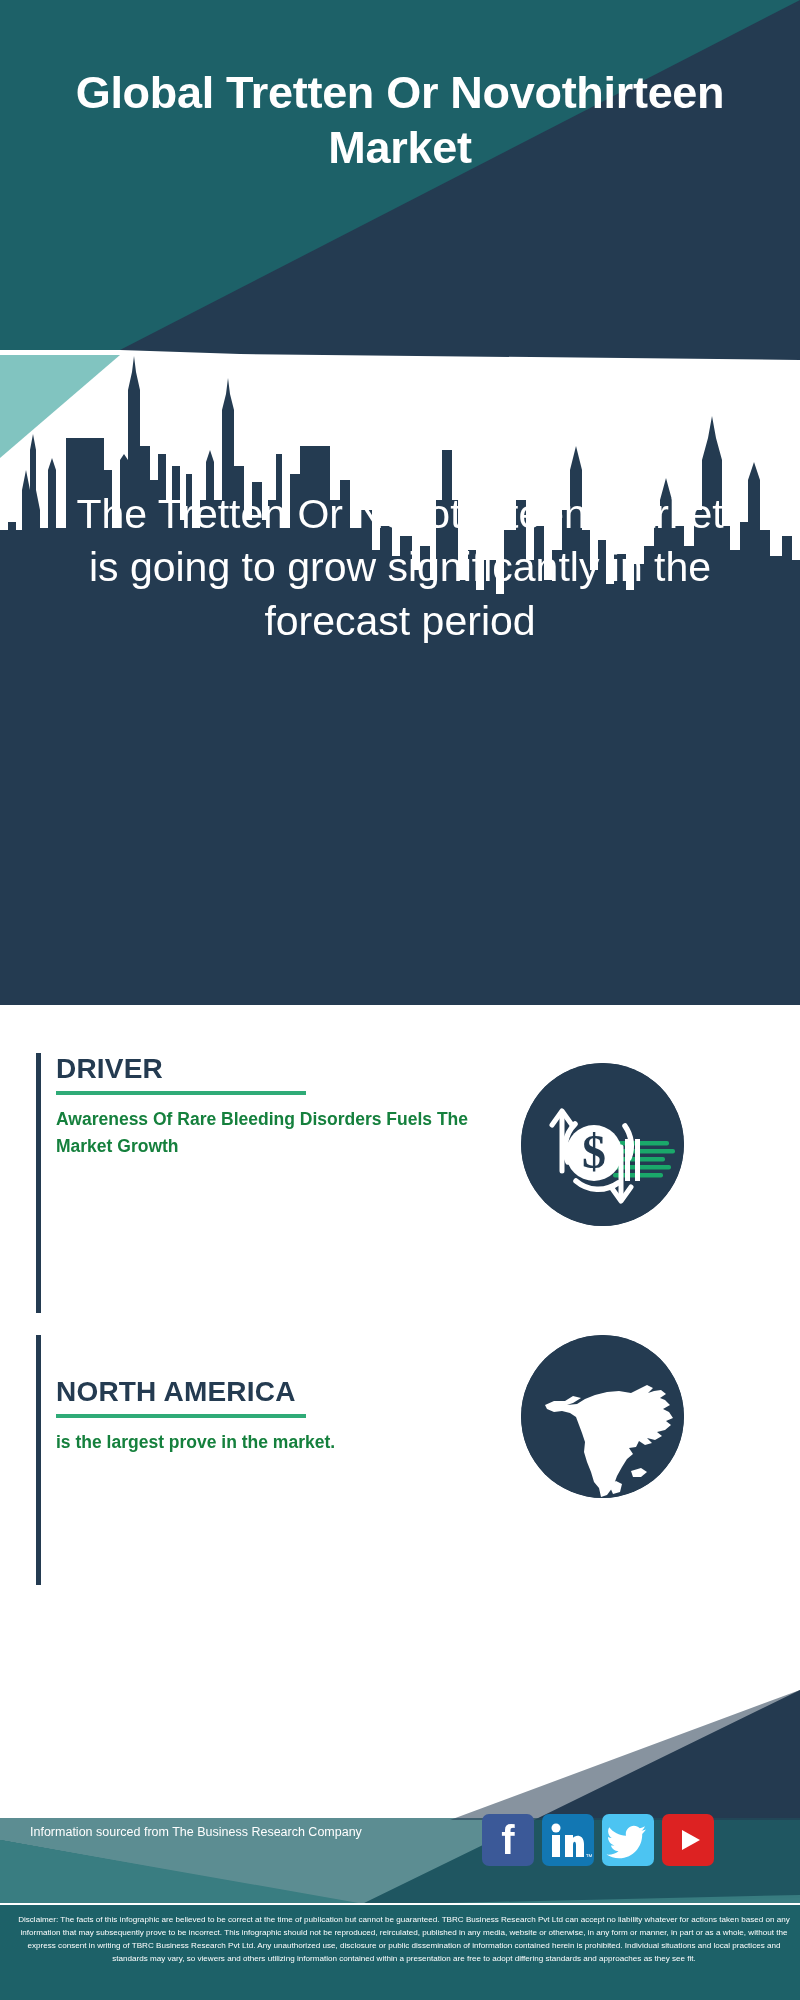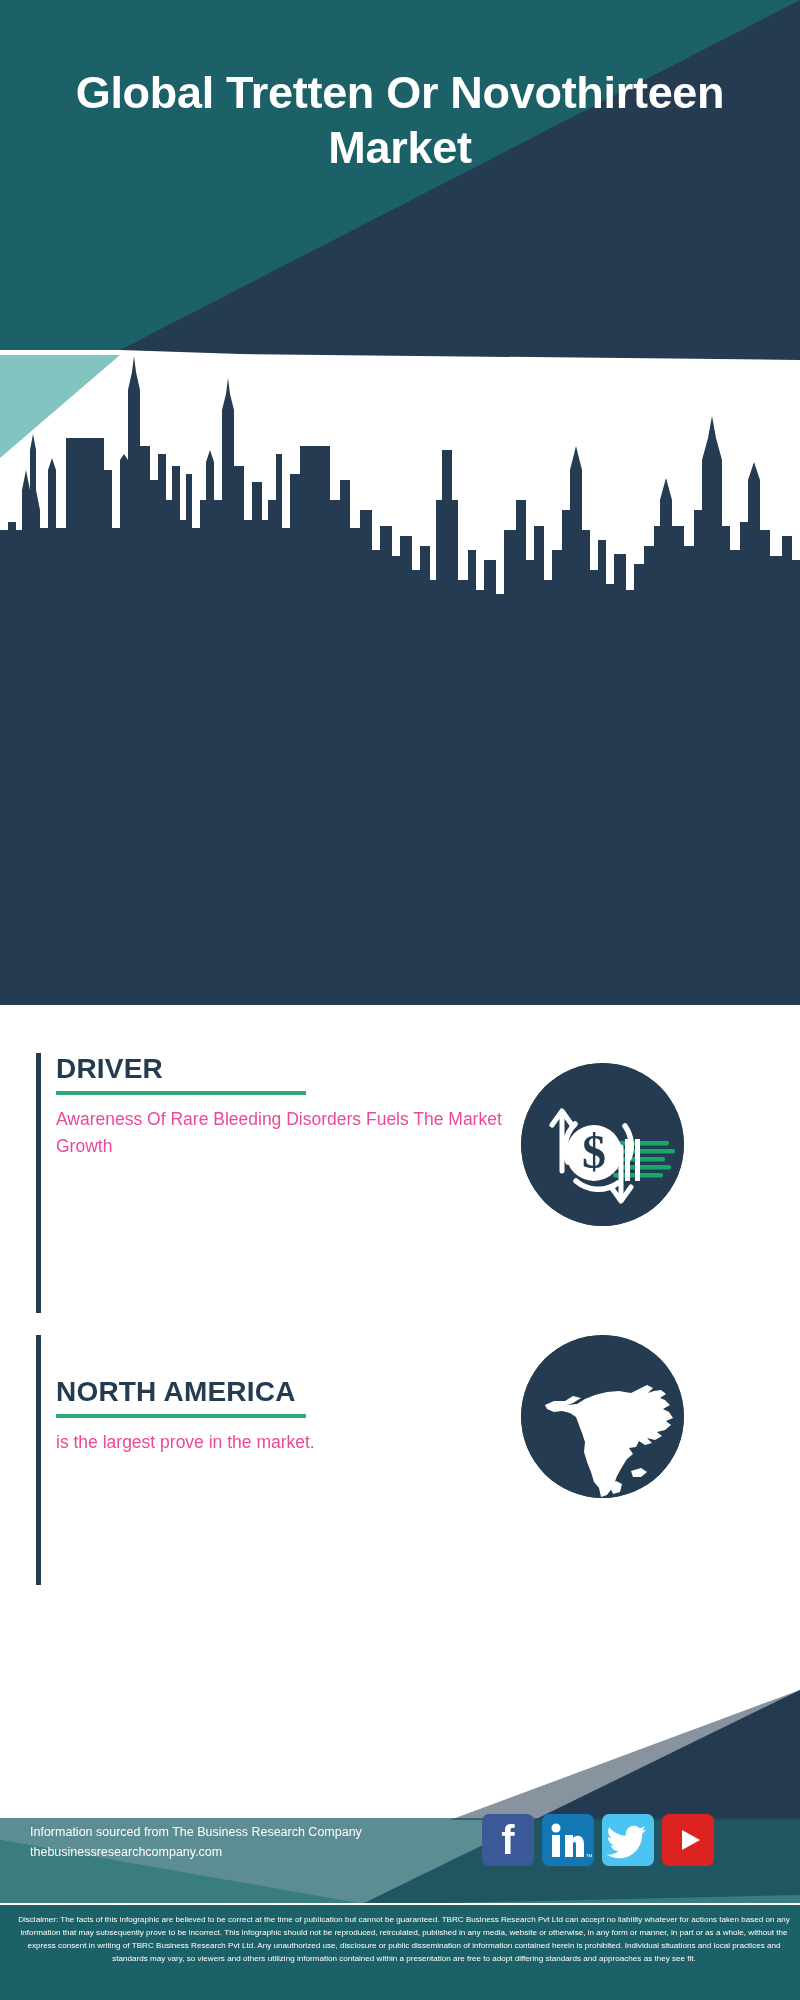--- a/index.html
+++ b/index.html
@@ -40,21 +40,21 @@
 
   .card{position:absolute;left:30px;width:740px;}
   .card-bar{position:absolute;left:0;top:0;width:5px;background:#243b51;}
   .card-body{position:absolute;left:20px;top:0;width:460px;}
   .card-title{
     color:#243b51;font-weight:bold;font-size:28px;line-height:1.12;
     letter-spacing:0.2px;margin:0;
   }
   .card-rule{height:4px;background:#2fab77;width:250px;margin-top:7px;}
   .card-text{
-    color:#ec4899;font-weight:normal;font-size:17.5px;line-height:1.54;
+    color:#15803d;font-weight:bold;font-size:17.5px;line-height:1.54;
     margin-top:11px;
   }
   .card-icon{
     position:absolute;width:163px;height:163px;border-radius:50%;
     background:#243b51;overflow:hidden;
   }
   .card-icon svg{display:block;width:163px;height:163px;}
 
   
   .footer{position:absolute;left:0;top:1660px;width:800px;height:245px;overflow:hidden;background:#a21caf;}
@@ -125,20 +125,21 @@
         L552,230 L552,200 L562,200 L562,160 L570,160 L570,120 L576,96
         L582,120 L582,180 L590,180 L590,220 L598,220 L598,190 L606,190
         L606,234 L614,234 L614,204 L626,204 L626,240 L634,240 L634,214
         L644,214 L644,196 L654,196 L654,176 L660,176 L660,150 L666,128
         L672,150 L672,176 L684,176 L684,196 L694,196 L694,160 L702,160
         L702,110 L708,88 L712,66 L716,88 L722,110 L722,176 L730,176
         L730,200 L740,200 L740,172 L748,172 L748,130 L754,112 L760,130
         L760,180 L770,180 L770,206 L782,206 L782,186 L792,186 L792,210
         L800,210 L800,655 Z"></path>
     </svg>
+    <div class="hero-text">The Tretten Or Novothirteen Market is going to grow significantly in the forecast period</div>
   </div>
 
   <div class="cards">
 
     <div class="card" style="top:48px;height:260px;">
       <div class="card-bar" style="height:260px;"></div>
       <div class="card-body">
         <div class="card-title">DRIVER</div>
         <div class="card-rule"></div>
         <div class="card-text">Awareness Of Rare Bleeding Disorders Fuels The Market Growth</div>
@@ -206,21 +207,20 @@
       <rect x="0" y="0" width="800" height="245" fill="#ffffff"></rect>
       <polygon points="800,30 800,245 0,245 0,180 360,245" fill="#243b51"></polygon>
       <polygon points="0,180 0,245 800,245 800,235 360,245" fill="#81c4c0" opacity="0.95"></polygon>
       <polygon points="0,180 0,245 800,245 800,238 370,245" fill="#81c4c0"></polygon>
       <polygon points="0,180 360,245 0,245" fill="#81c4c0"></polygon>
       <rect x="0" y="158" width="800" height="87" fill="#1d6168" opacity="0.72"></rect>
       <polygon points="800,30 800,160 450,160" fill="#243b51" opacity="0.55"></polygon>
     </svg>
     <div class="footer-credit">
       <div>Information sourced from The Business Research Company</div>
-      <div>thebusinessresearchcompany.com</div>
     </div>
 
     <div class="social">
       <a class="s-fb">
         <svg viewBox="0 0 52 52">
             <text x="26" y="40" text-anchor="middle" font-family="Liberation Sans, sans-serif" font-size="40" font-weight="bold" fill="#ffffff">f</text>
           </svg>
       </a>
       <a class="s-li">
         <svg viewBox="0 0 52 52">

